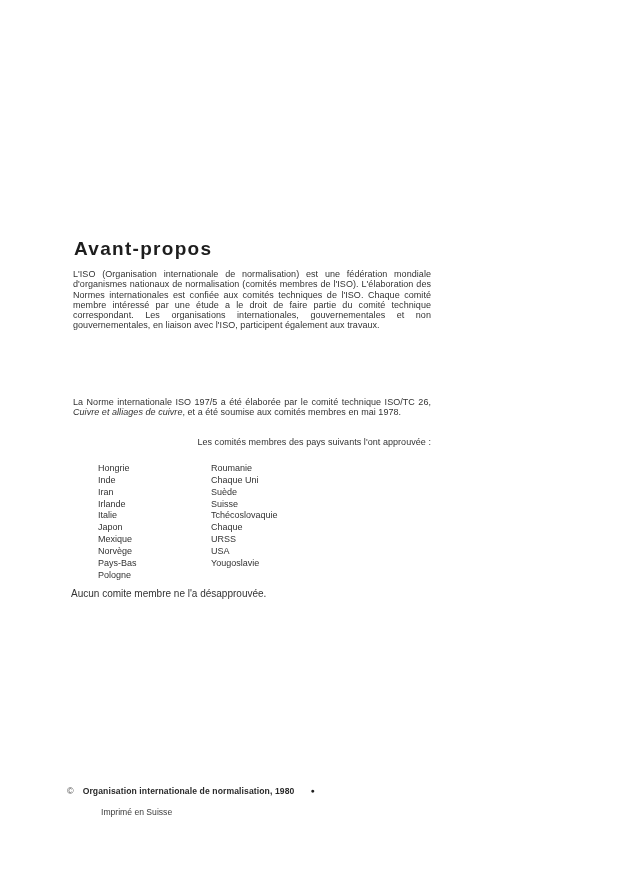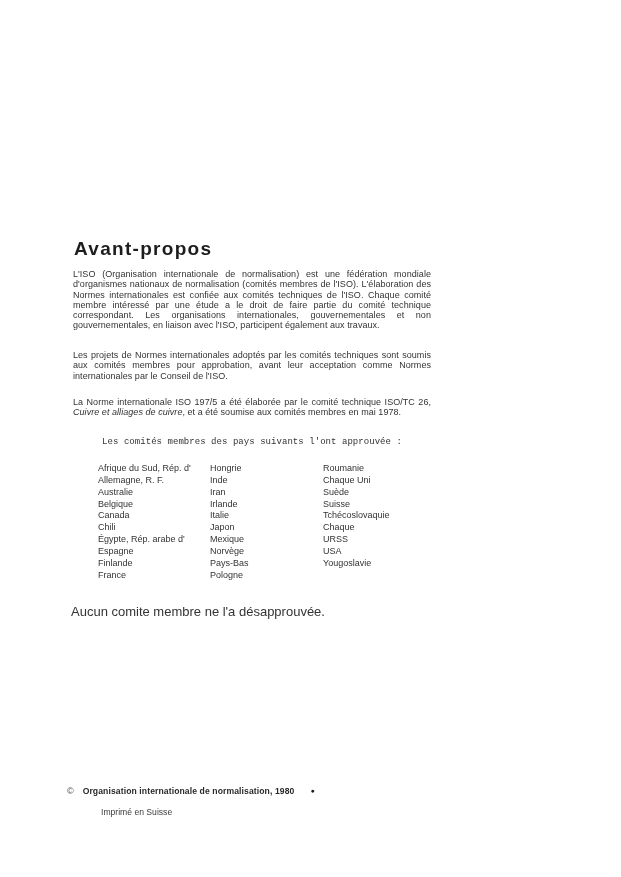--- a/index.html
+++ b/index.html
@@ -35,40 +35,40 @@
     margin: 0;
     font-size: 9px;
     line-height: 10.3px;
     letter-spacing: 0.05px;
     text-align: justify;
     color: #333333;
   }
   .p1 { top: 269px; }
   .p2 { top: 350px; }
   .p3 { top: 397px; }
-  .p4 { top: 437px; text-align: center; font-family: Liberation Mono, monospace; }
+  .p4 { top: 437px; text-align: right; }
   .p3 .italic { font-style: italic; }
   .countries {
     position: absolute;
     left: 55px;
     top: 463px;
     display: flex;
     font-size: 9px;
     line-height: 11.85px;
     color: #333333;
   }
   .country-col-1 { width: 112px; }
   .country-col-2 { width: 113px; }
   .country-col-3 { width: 120px; }
   .closing {
     position: absolute;
     left: 28px;
-    top: 604px;
+    top: 588px;
     margin: 0;
-    font-size: 13px;
+    font-size: 10px;
     color: #333333;
     white-space: nowrap;
   }
   .copyright-line {
     position: absolute;
     left: 24px;
     top: 786px;
     margin: 0;
     font-size: 8.6px;
     color: #2a2a2a;
@@ -103,39 +103,26 @@
 </style>
 </head>
 <body>
 
 <div class="page">
 
   <h1 class="page-title">Avant-propos</h1>
 
   <p class="body-par p1">L'ISO (Organisation internationale de normalisation) est une fédération mondiale d'organismes nationaux de normalisation (comités membres de l'ISO). L'élaboration des Normes internationales est confiée aux comités techniques de l'ISO. Chaque comité membre intéressé par une étude a le droit de faire partie du comité technique correspondant. Les organisations internationales, gouvernementales et non gouvernementales, en liaison avec l'ISO, participent également aux travaux.</p>
 
-  <p class="body-par p2">Les projets de Normes internationales adoptés par les comités techniques sont soumis aux comités membres pour approbation, avant leur acceptation comme Normes internationales par le Conseil de l'ISO.</p>
 
   <p class="body-par p3"><span>La Norme internationale ISO 197/5 a été élaborée par le comité technique ISO/TC 26, </span><span class="italic">Cuivre et alliages de cuivre</span><span>, et a été soumise aux comités membres en mai 1978.</span></p>
 
   <p class="body-par p4">Les comités membres des pays suivants l'ont approuvée :</p>
 
   <div class="countries">
-    <div class="country-col-1">
-        <div>Afrique du Sud, Rép. d'</div>
-        <div>Allemagne, R. F.</div>
-        <div>Australie</div>
-        <div>Belgique</div>
-        <div>Canada</div>
-        <div>Chili</div>
-        <div>Égypte, Rép. arabe d'</div>
-        <div>Espagne</div>
-        <div>Finlande</div>
-        <div>France</div>
-      </div>
     <div class="country-col-2">
         <div>Hongrie</div>
         <div>Inde</div>
         <div>Iran</div>
         <div>Irlande</div>
         <div>Italie</div>
         <div>Japon</div>
         <div>Mexique</div>
         <div>Norvège</div>
         <div>Pays-Bas</div>

